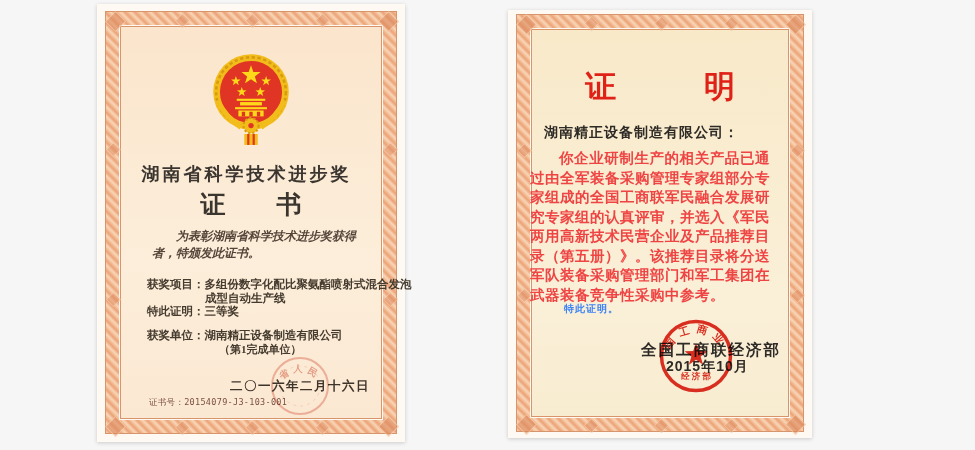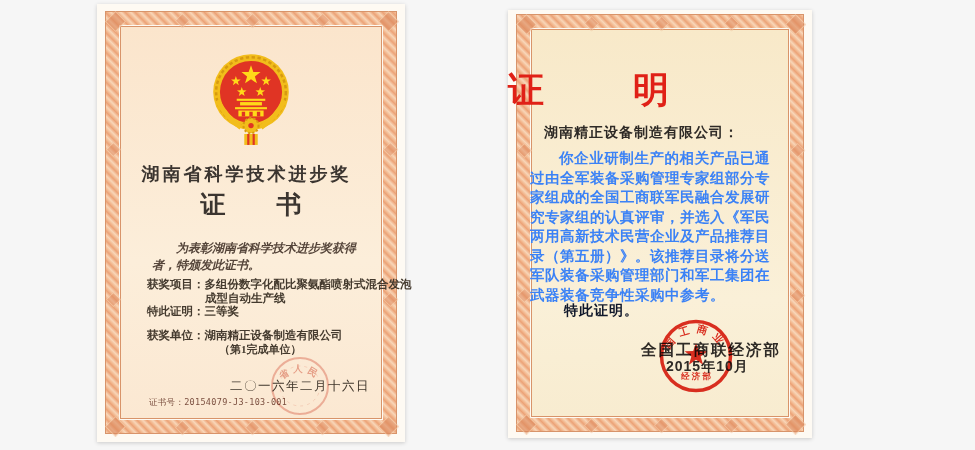--- a/index.html
+++ b/index.html
@@ -44,61 +44,61 @@
   .l-title1{
     left:0;right:9px;top:158px;text-align:center;
     font-weight:bold;font-size:18px;letter-spacing:3px;color:#3b3530;
   }
   .l-title2{
     left:0;right:0;top:184px;text-align:center;
     font-weight:bold;font-size:25px;color:#3b3530;
   }
   .l-title2 span{letter-spacing:22px;margin-right:-22px;margin-top:8px;}
   .l-para{
-    left:55px;top:236px;width:206px;
+    left:55px;top:224px;width:206px;
     font-family:"Liberation Serif",serif;font-style:italic;font-weight:bold;
     font-size:12px;line-height:17px;color:#55453a;text-indent:2em;text-align:left;
   }
   .l-field{
     left:50px;width:216px;
     font-family:"Liberation Serif",serif;font-weight:bold;
     font-size:11.5px;line-height:13.5px;color:#443a2e;
     padding-left:58px;text-indent:-58px;
   }
   .l-field-note{
     left:50px;width:216px;padding-left:72px;
     font-family:"Liberation Serif",serif;font-weight:bold;
     font-size:11px;color:#443a2e;
   }
   .l-date{
     left:128px;top:374px;width:150px;text-align:center;
-    font-family:"Liberation Serif",serif;font-weight:normal;
+    font-family:"Liberation Serif",serif;font-weight:bold;
     font-size:12.5px;letter-spacing:1.5px;color:#3e342a;
   }
   .l-certno{
     left:52px;top:393px;
     font-family:"DejaVu Sans Mono",monospace;
     font-size:8.5px;color:#7c5040;letter-spacing:.3px;
   }
   .l-seal{left:172px;top:351px;width:62px;height:62px;mix-blend-mode:multiply;}
 
   
-  .r-title{left:0;right:0;top:56px;
-    font-family:"Liberation Serif",serif;font-weight:bold;
-    font-size:36px;color:#e02117;}
+  .r-title{left:0;right:0;top:56px;text-align:center;
+    font-family:"Liberation Serif",serif;font-weight:bold;
+    font-size:31px;color:#e02117;}
   .r-title span{letter-spacing:40px;margin-right:-40px;}
   .r-recipient{
     left:36px;top:114px;font-weight:bold;font-size:14px;color:#2e2a26;letter-spacing:1px;
   }
   .r-body{
     left:22px;top:139px;width:240px;
-    font-weight:bold;font-size:14.5px;line-height:19.5px;color:#3b82f6;
+    font-weight:bold;font-size:14.5px;line-height:19.5px;color:#ef4444;
     text-align:justify;text-indent:2em;letter-spacing:.5px;
   }
-  .r-closing{left:56px;top:292px;font-weight:bold;font-size:14px;color:#0f172a;letter-spacing:1px;}
+  .r-closing{left:56px;top:292px;font-weight:bold;font-size:10px;color:#3b82f6;letter-spacing:1px;}
   .r-sign{left:133px;top:330px;font-weight:bold;font-size:15.5px;color:#2e2a26;letter-spacing:2px;}
   .r-date{left:158px;top:348px;font-weight:bold;font-size:14px;color:#2e2a26;letter-spacing:1px;}
   .r-seal{left:149px;top:307px;width:78px;height:78px;mix-blend-mode:multiply;opacity:.92;}
 
   .emblem{left:112px;top:46px;width:84px;height:100px;}
 </style>
 </head>
 <body>
 
 <div class="cert-page" id="left-cert">

